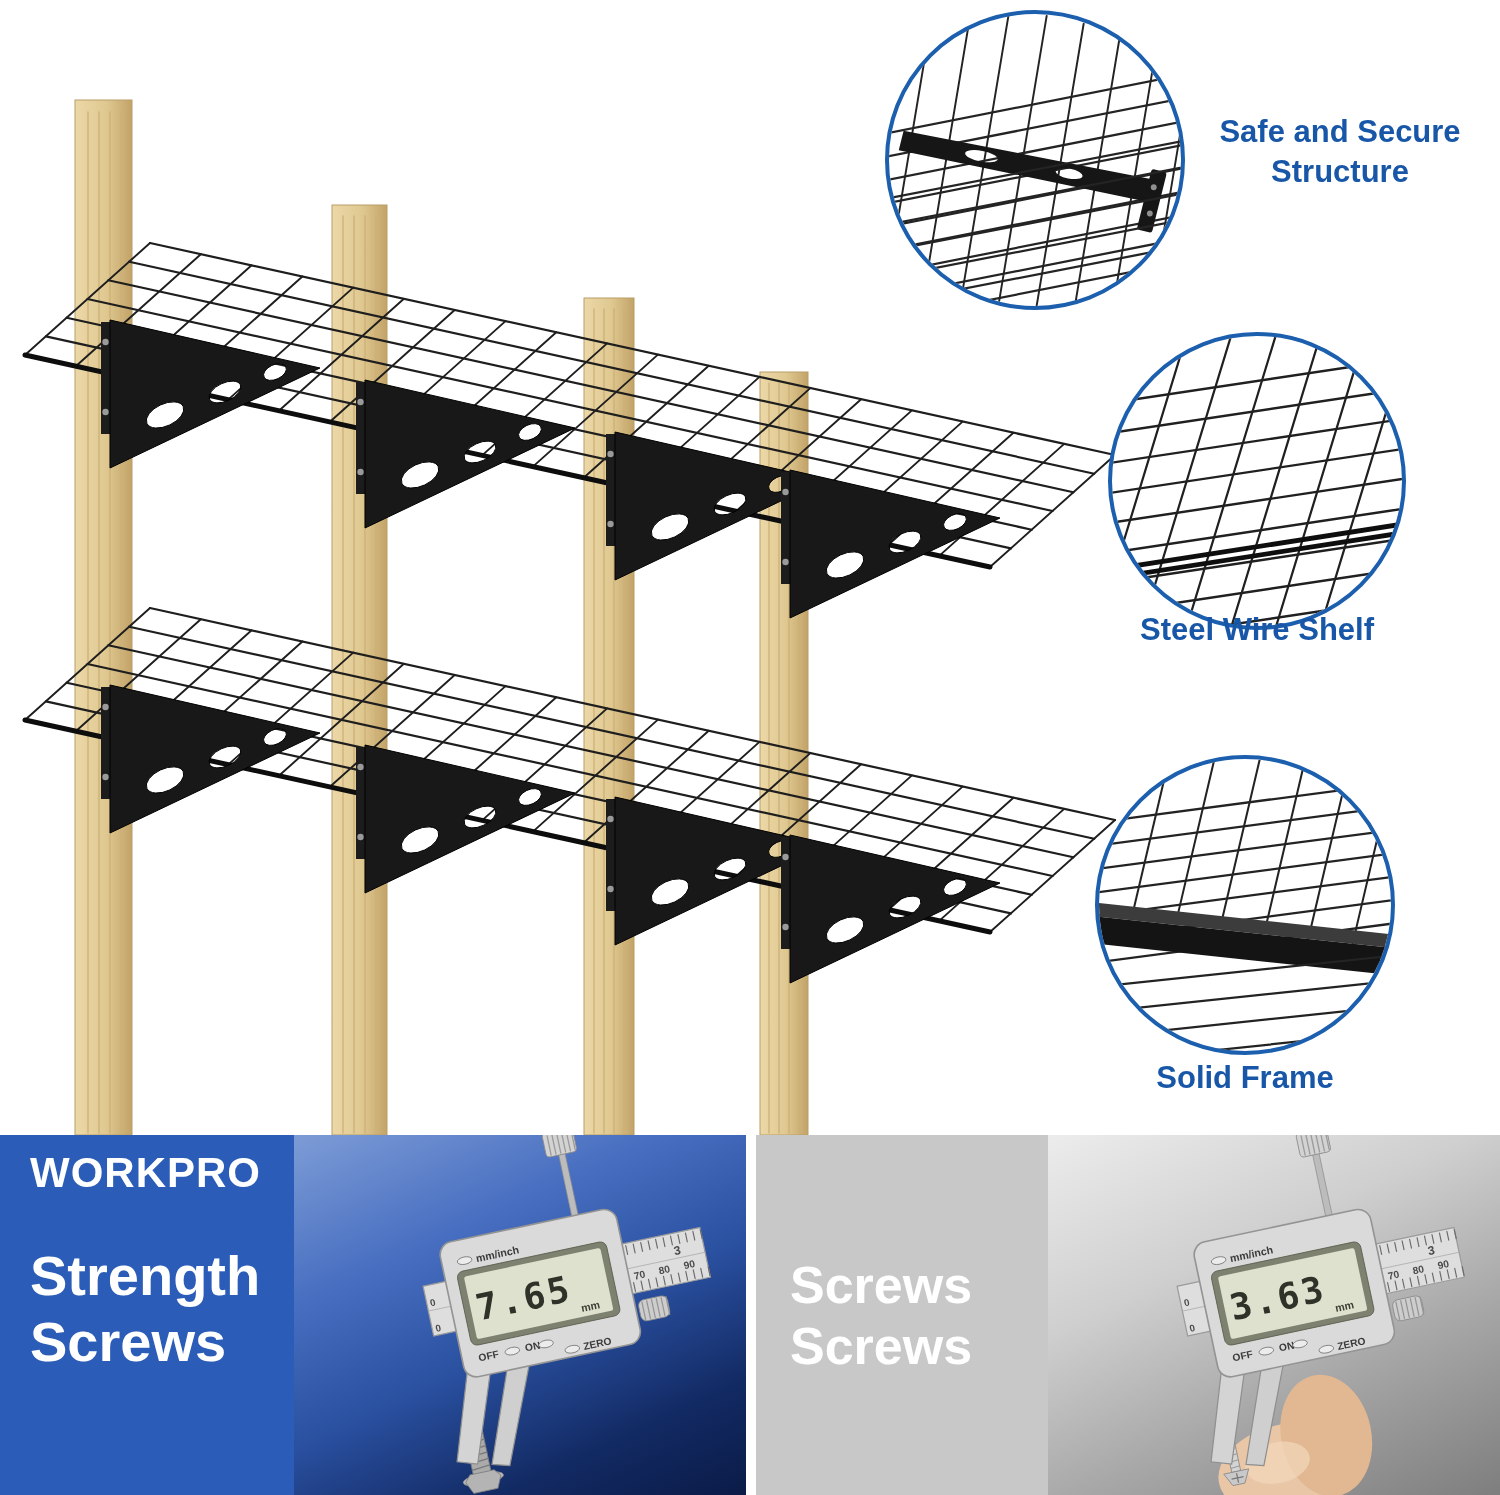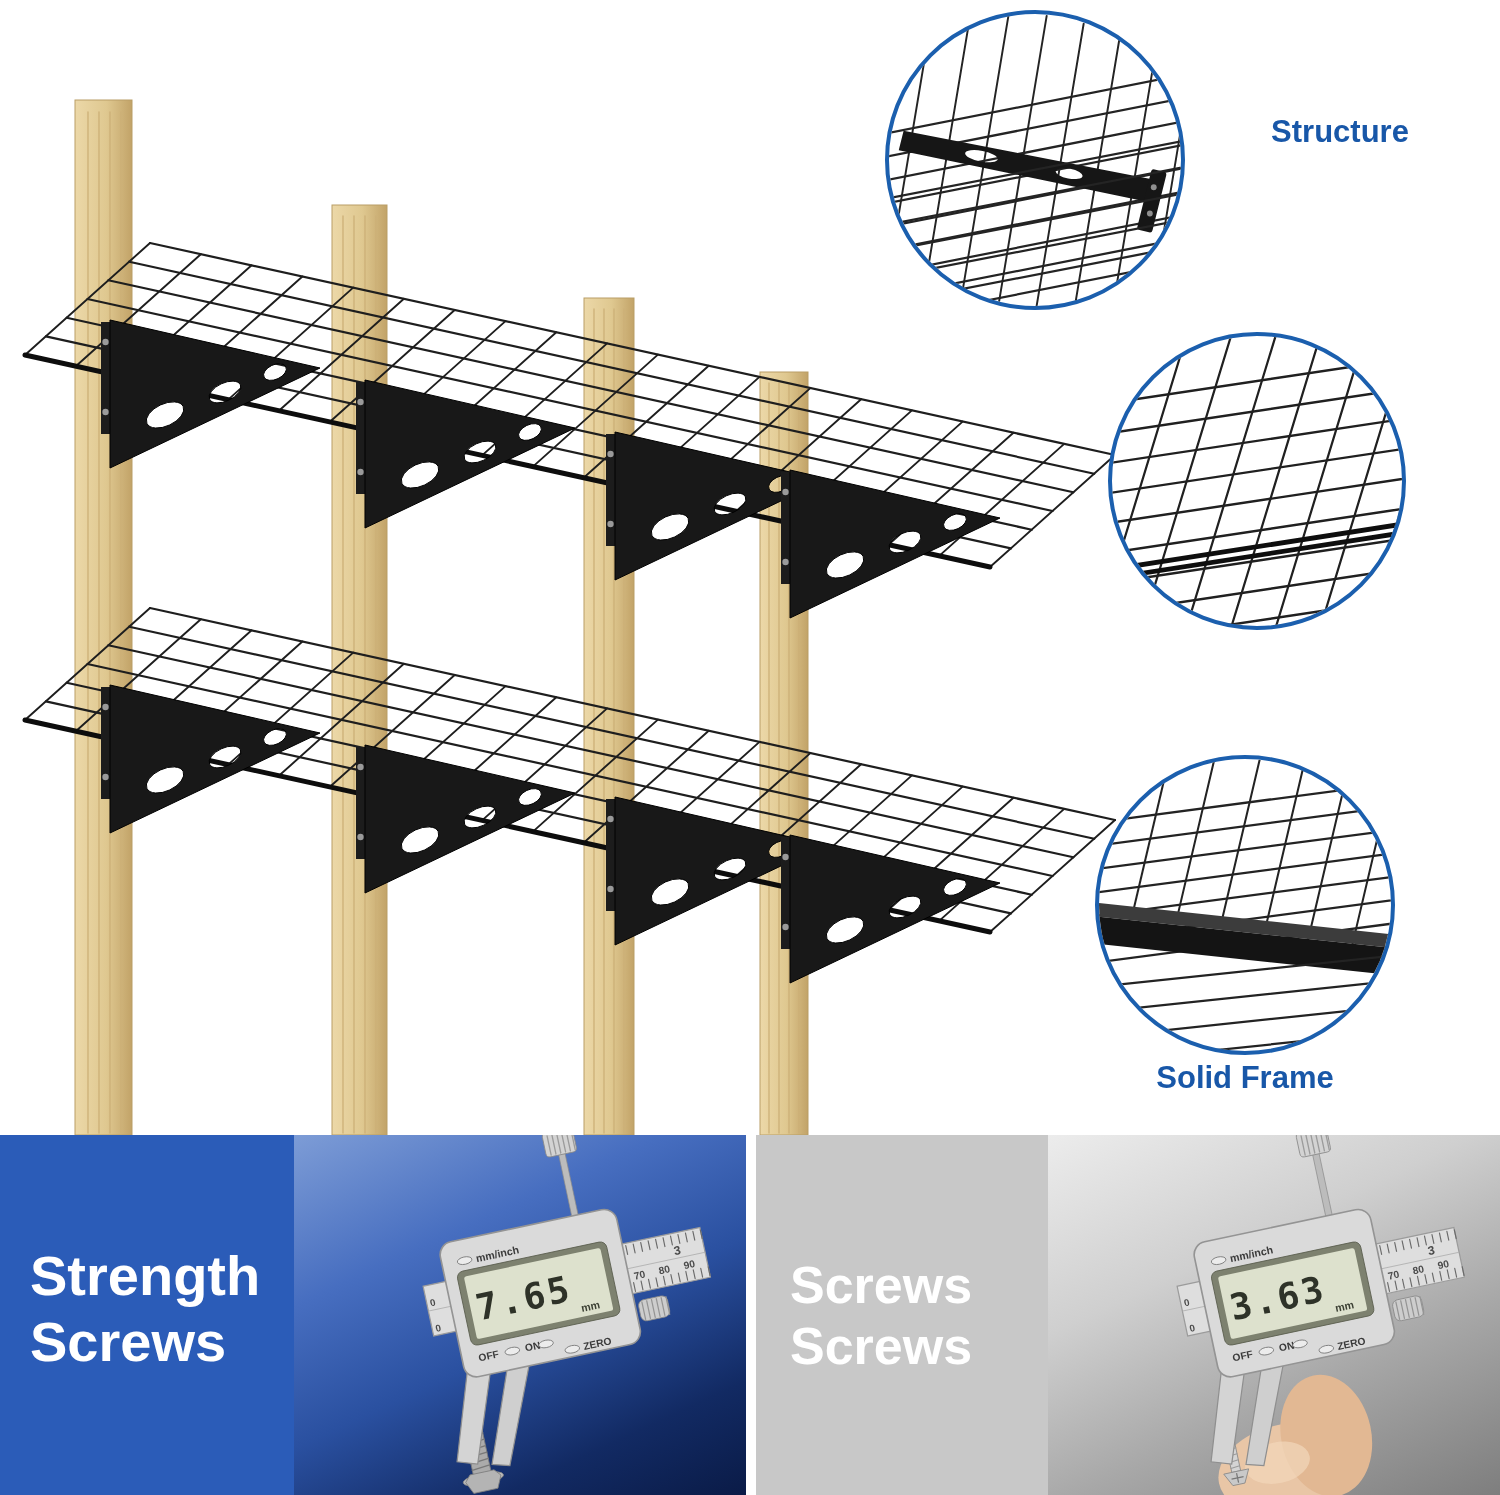--- a/index.html
+++ b/index.html
@@ -246,23 +246,25 @@
       <g id="c3m2">
           <line x1="-40.0" y1="238.0" x2="340.0" y2="198.0" stroke="#232323" stroke-width="2.3" stroke-linecap="round"></line>
           <line x1="-40.0" y1="264.0" x2="340.0" y2="224.0" stroke="#232323" stroke-width="2.3" stroke-linecap="round"></line>
           <line x1="-40.0" y1="290.0" x2="340.0" y2="250.0" stroke="#232323" stroke-width="2.3" stroke-linecap="round"></line>
           <line x1="-40.0" y1="316.0" x2="340.0" y2="276.0" stroke="#232323" stroke-width="2.3" stroke-linecap="round"></line>
         </g>
     </svg>
   </div>
 
   <div class="callout-label" id="label1">
+    <span>Safe and Secure</span>
     <span>Structure</span>
   </div>
   <div class="callout-label" id="label2">
+    <span>Steel Wire Shelf</span>
   </div>
   <div class="callout-label" id="label3">
     <span>Solid Frame</span>
   </div>
 
   <div class="panels">
 
     <div class="panel left">
       <div class="photo blue">
         <svg width="452" height="360" viewBox="0 0 452 360">
@@ -344,20 +346,21 @@
                 <line x1="377.0" y1="178.0" x2="377.0" y2="200.0" stroke="#949494" stroke-width="1.5" stroke-linecap="round"></line>
                 <line x1="383.0" y1="178.0" x2="383.0" y2="200.0" stroke="#949494" stroke-width="1.5" stroke-linecap="round"></line>
                 <line x1="389.0" y1="178.0" x2="389.0" y2="200.0" stroke="#949494" stroke-width="1.5" stroke-linecap="round"></line>
                 <line x1="395.0" y1="178.0" x2="395.0" y2="200.0" stroke="#949494" stroke-width="1.5" stroke-linecap="round"></line>
                 <line x1="401.0" y1="178.0" x2="401.0" y2="200.0" stroke="#949494" stroke-width="1.5" stroke-linecap="round"></line>
                 <line x1="407.0" y1="178.0" x2="407.0" y2="200.0" stroke="#949494" stroke-width="1.5" stroke-linecap="round"></line>
               </g>
           </g>
         </svg>
       </div>
+      <div class="brand">WORKPRO</div>
       <div class="feature">
         <span>Strength</span>
         <span>Screws</span>
       </div>
     </div>
 
     <div class="divider"></div>
 
     <div class="panel right">
       <div class="photo gray">

